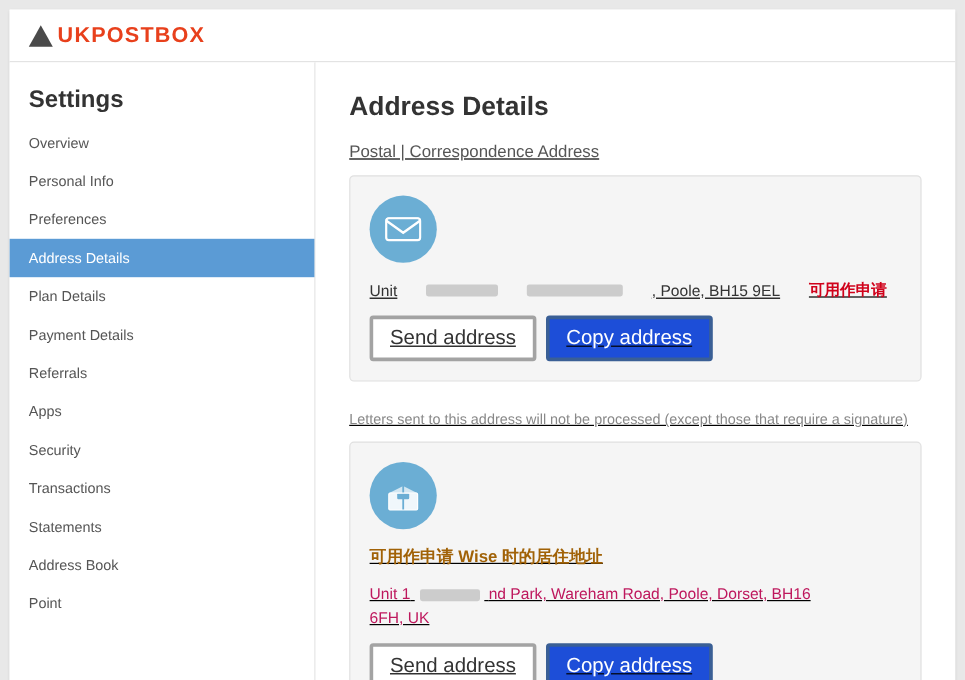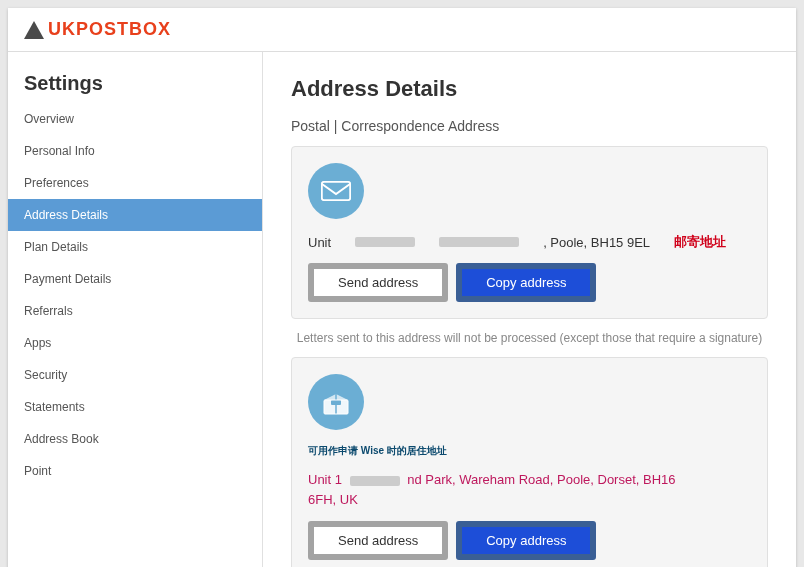--- a/index.html
+++ b/index.html
@@ -94,21 +94,22 @@
       overflow-y: auto;
     }
     .page-title {
       font-size: 22px;
       font-weight: bold;
       color: #333;
       margin-bottom: 16px;
     }
     
     .address-section {
-      margin-bottom: 12px;
+      margin-bottom: 24px;
+      text-decoration: underline;
     }
     .section-title {
       font-size: 14px;
       color: #555;
       margin-bottom: 12px;
       font-weight: normal;
     }
     .address-card {
       background: #f5f5f5;
       border: 1px solid #e0e0e0;
@@ -152,47 +153,46 @@
       height: 10px;
       border-radius: 2px;
       vertical-align: middle;
     }
     .annotation-text {
       font-size: 13px;
       color: #d0021b;
       font-weight: bold;
     }
     .annotation-text-blue {
-      font-size: 10px;
-      color: #0c4a6e;
+      font-size: 14px;
+      color: #a16207;
       font-weight: bold;
     }
     .button-row {
       display: flex;
       gap: 8px;
     }
     .btn {
-      padding: 6px 24px;
-      font-size: 13px;
-      border: 6px solid #a3a3a3;
+      padding: 6px 14px;
+      font-size: 17px;
+      border: 3px solid #a3a3a3;
       border-radius: 3px;
       cursor: pointer;
       background: #fff;
       color: #333;
     }
     .btn-primary {
       background: #1d4ed8;
       color: #fff;
       border-color: #3a5f95;
     }
     .parcel-subtitle {
       font-size: 12px;
       color: #888;
       margin-top: 2px;
-      text-align: center;
     }
     .address-multiline {
       font-size: 13px;
       color: #be185d;
       line-height: 1.5;
     }
   </style>
 </head>
 <body>
 
@@ -214,20 +214,21 @@
         <div class="sidebar-title">Settings</div>
         <a class="sidebar-item">Overview</a>
         <a class="sidebar-item">Personal Info</a>
         <a class="sidebar-item">Preferences</a>
         <a class="sidebar-item active">Address Details</a>
         <a class="sidebar-item">Plan Details</a>
         <a class="sidebar-item">Payment Details</a>
         <a class="sidebar-item">Referrals</a>
         <a class="sidebar-item">Apps</a>
         <a class="sidebar-item">Security</a>
+        <a class="sidebar-item">Transactions</a>
         <a class="sidebar-item">Statements</a>
         <a class="sidebar-item">Address Book</a>
         <a class="sidebar-item">Point</a>
       </nav>
 
       <main class="content">
         <div class="page-title">Address Details</div>
 
         <div class="address-section">
           <div class="section-title">Postal | Correspondence Address</div>
@@ -243,21 +244,21 @@
                   <polyline points="2,9 16,19 30,9" fill="none" stroke="#fff" stroke-width="2"></polyline>
                   <rect x="2" y="7" width="28" height="18" rx="2" ry="2" fill="none" stroke="#fff" stroke-width="1.5"></rect>
                 </svg>
               </div>
             </div>
             <div class="address-text-row">
               <span class="address-line">Unit</span>
               <span class="redacted" style="width:60px;"></span>
               <span class="redacted" style="width:80px;"></span>
               <span class="address-line">, Poole, BH15 9EL</span>
-              <span class="annotation-text">邮寄地址</span>
+              <span class="annotation-text">可用作申请</span>
             </div>
             <div class="button-row">
               <button class="btn">Send address</button>
               <button class="btn btn-primary">Copy address</button>
             </div>
           </div>
         </div>
 
         <div class="address-section">
           <div class="section-title">

